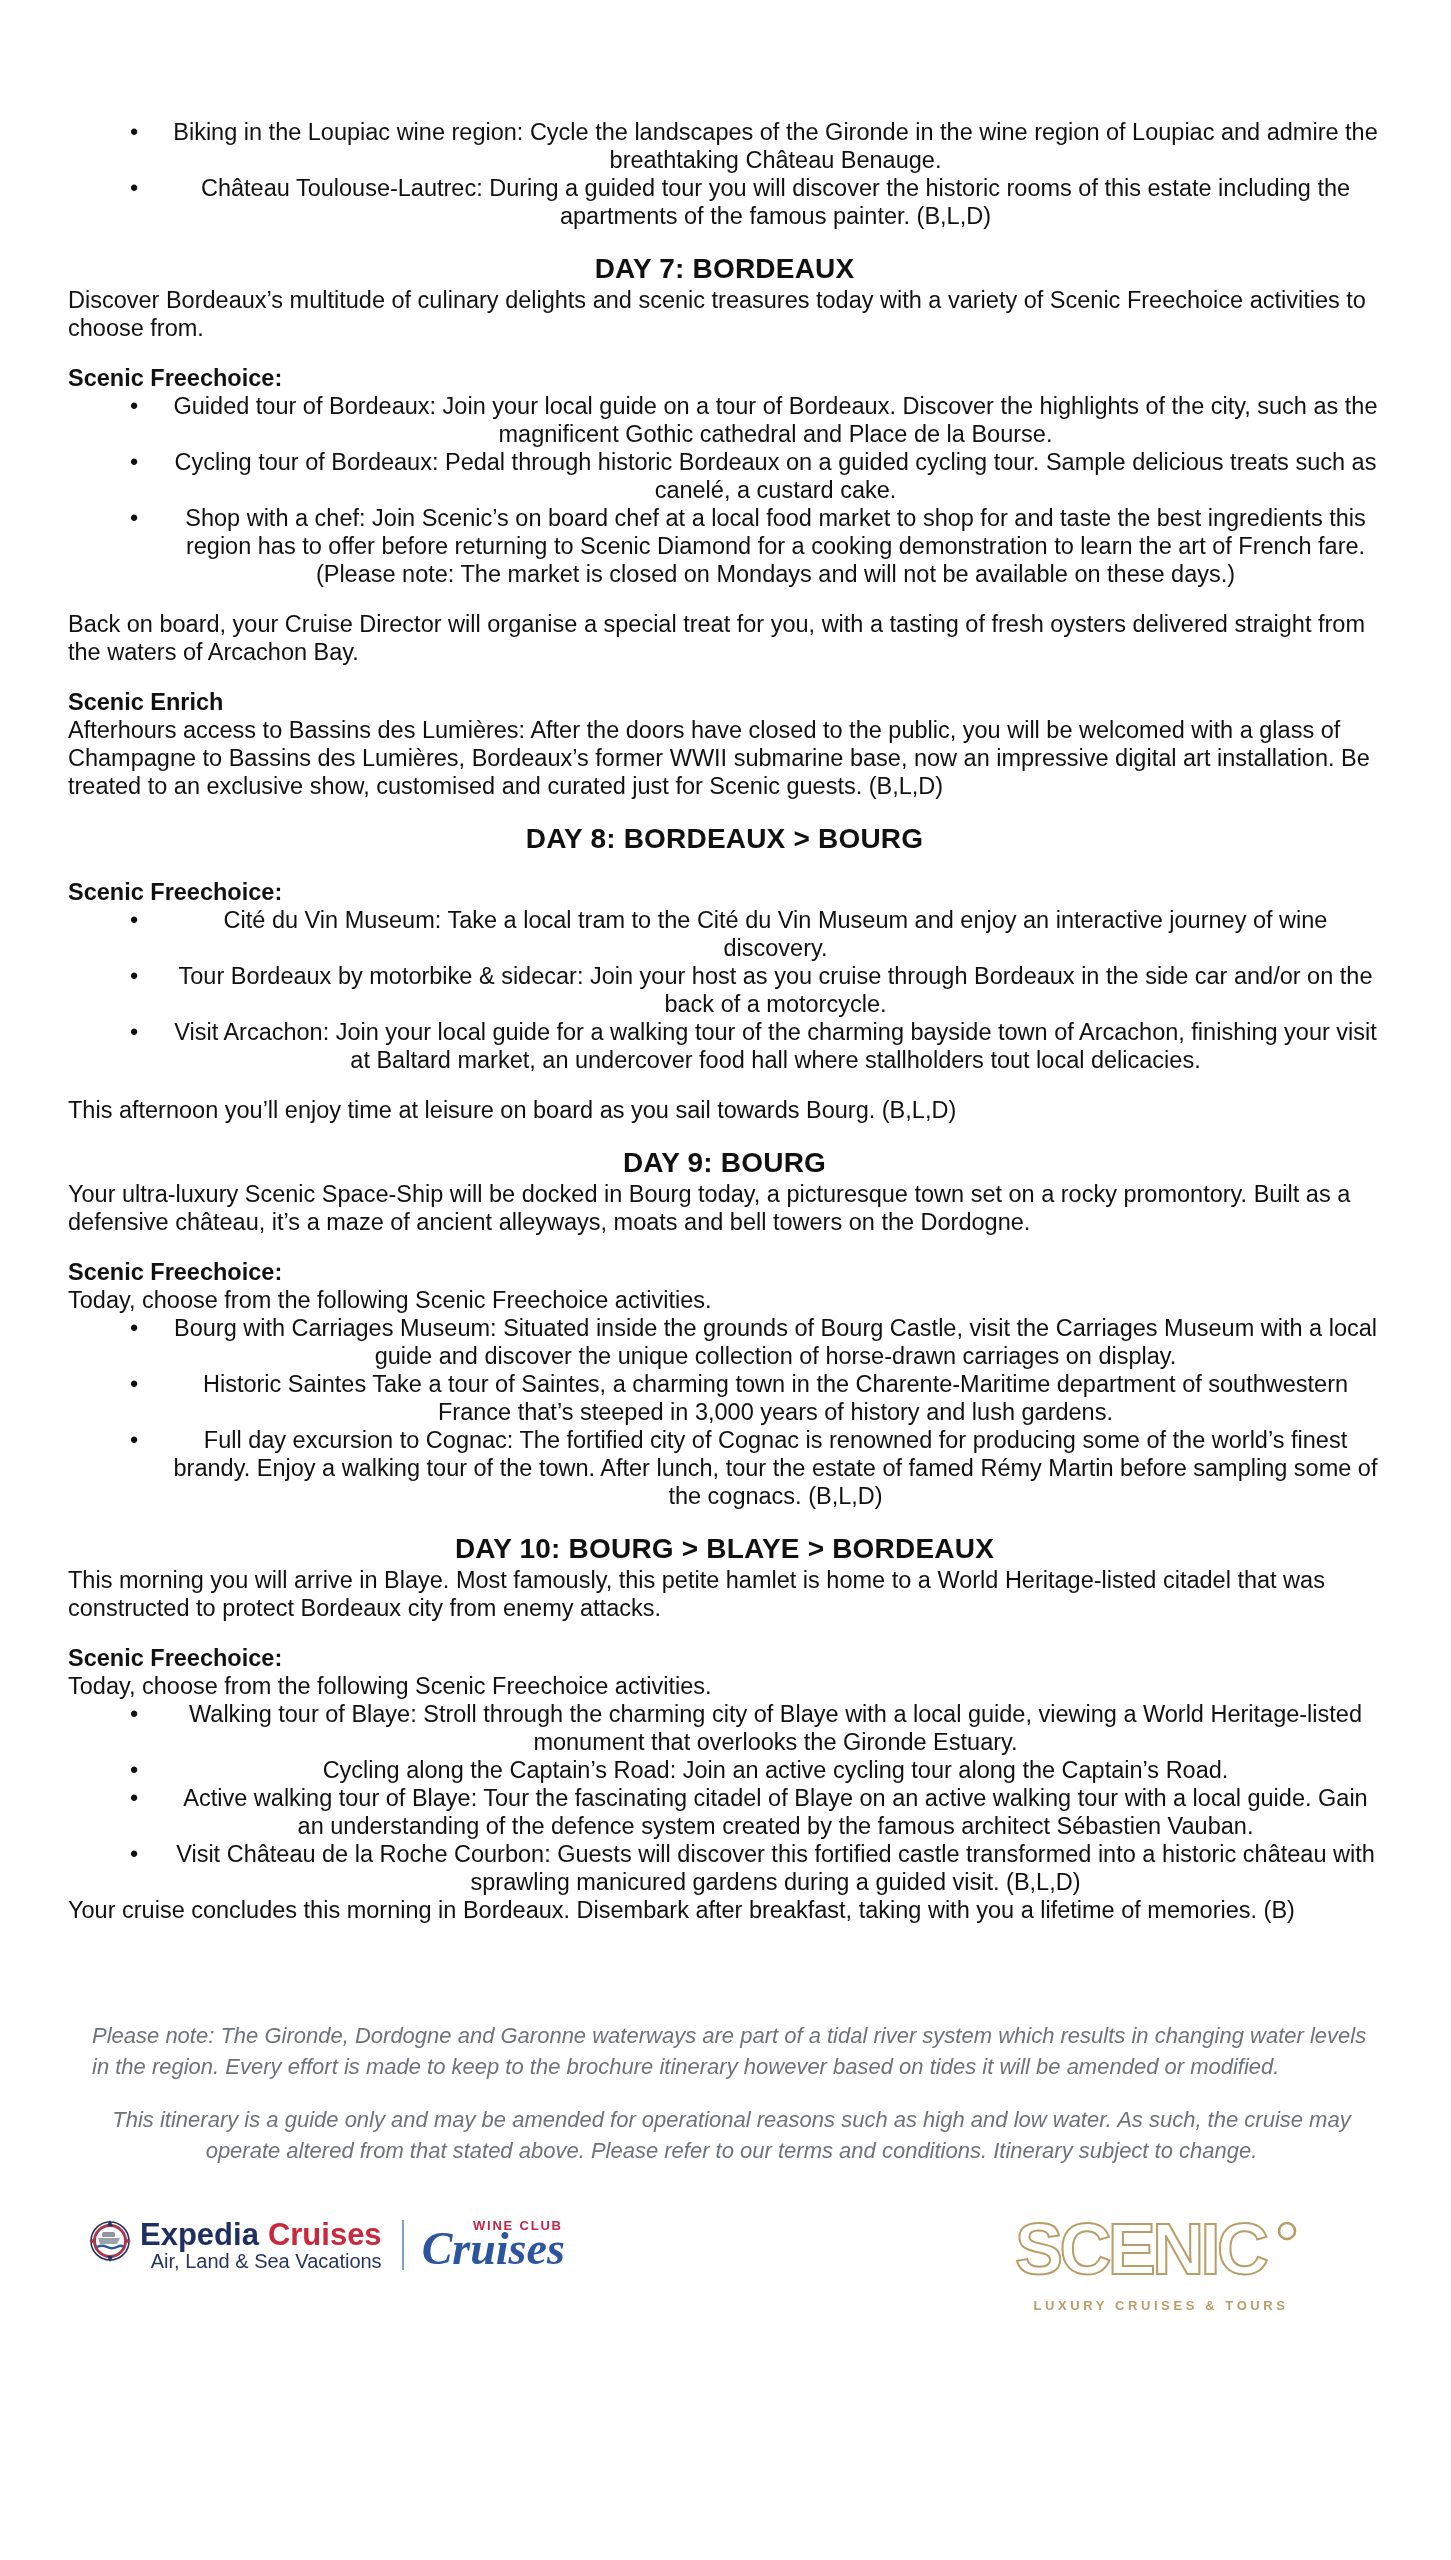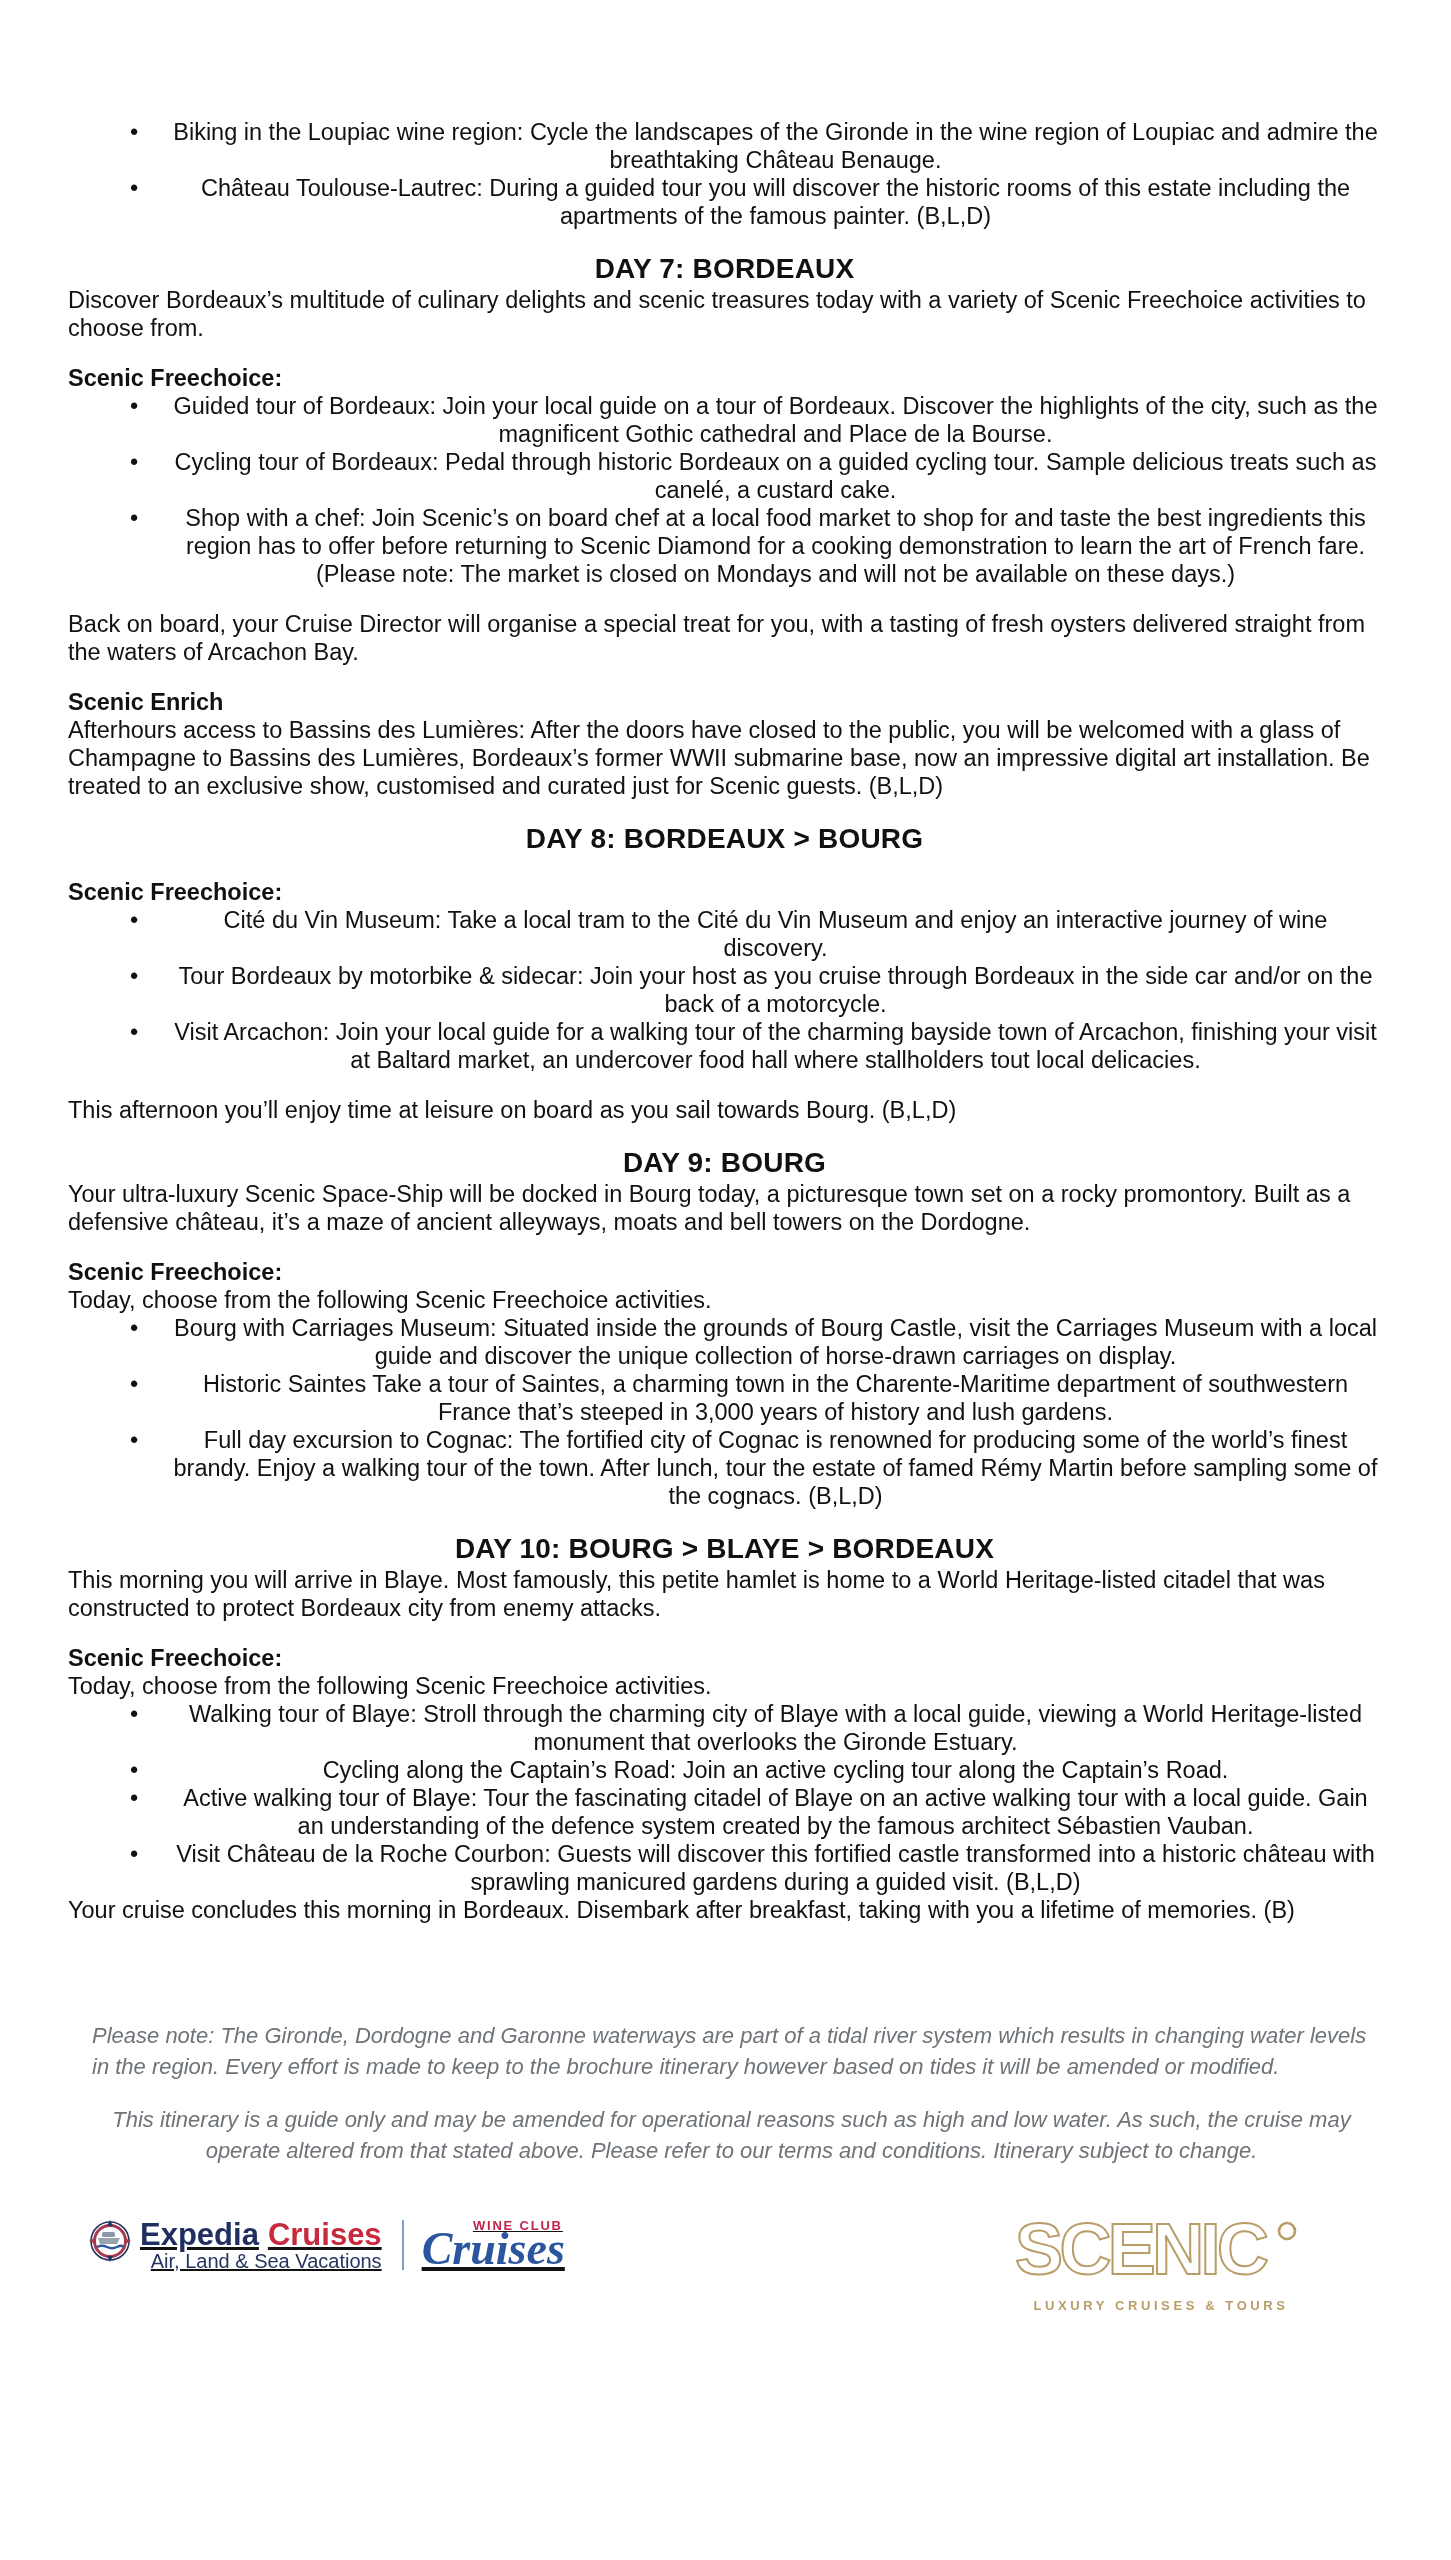--- a/index.html
+++ b/index.html
@@ -47,21 +47,21 @@
   }
   .note + .note { margin-top:22px;text-align:center; }
   
   .logo-row {
     display:flex;
     justify-content:space-between;
     align-items:flex-start;
     margin-top:52px;
     padding-left:21px;
   }
-  .logo-left { display:flex; align-items:flex-start;text-decoration:underline; }
+  .logo-left { display:flex; align-items:flex-start; }
   .expedia-logo { display:flex; align-items:flex-start; }
   .expedia-badge { flex:0 0 auto; margin-top:2px; }
   .expedia-text { margin-left:9px; display:inline-block; }
   .expedia-words { font-weight:bold; font-size:31px; line-height:34px; white-space:nowrap; }
   .expedia-word1 { color:#1f2f5f; }
   .expedia-word2 { color:#c8293c; margin-left:9px; }
   .expedia-tagline { text-align:right; font-size:20px; line-height:16px; color:#26355f; margin-top:1px; }
   .logo-divider { width:2px; height:50px; background:#7f9fc6; margin:2px 18px 0 20px; }
   .wine-club { display:flex; flex-direction:column; }
   .wine-club-label {

